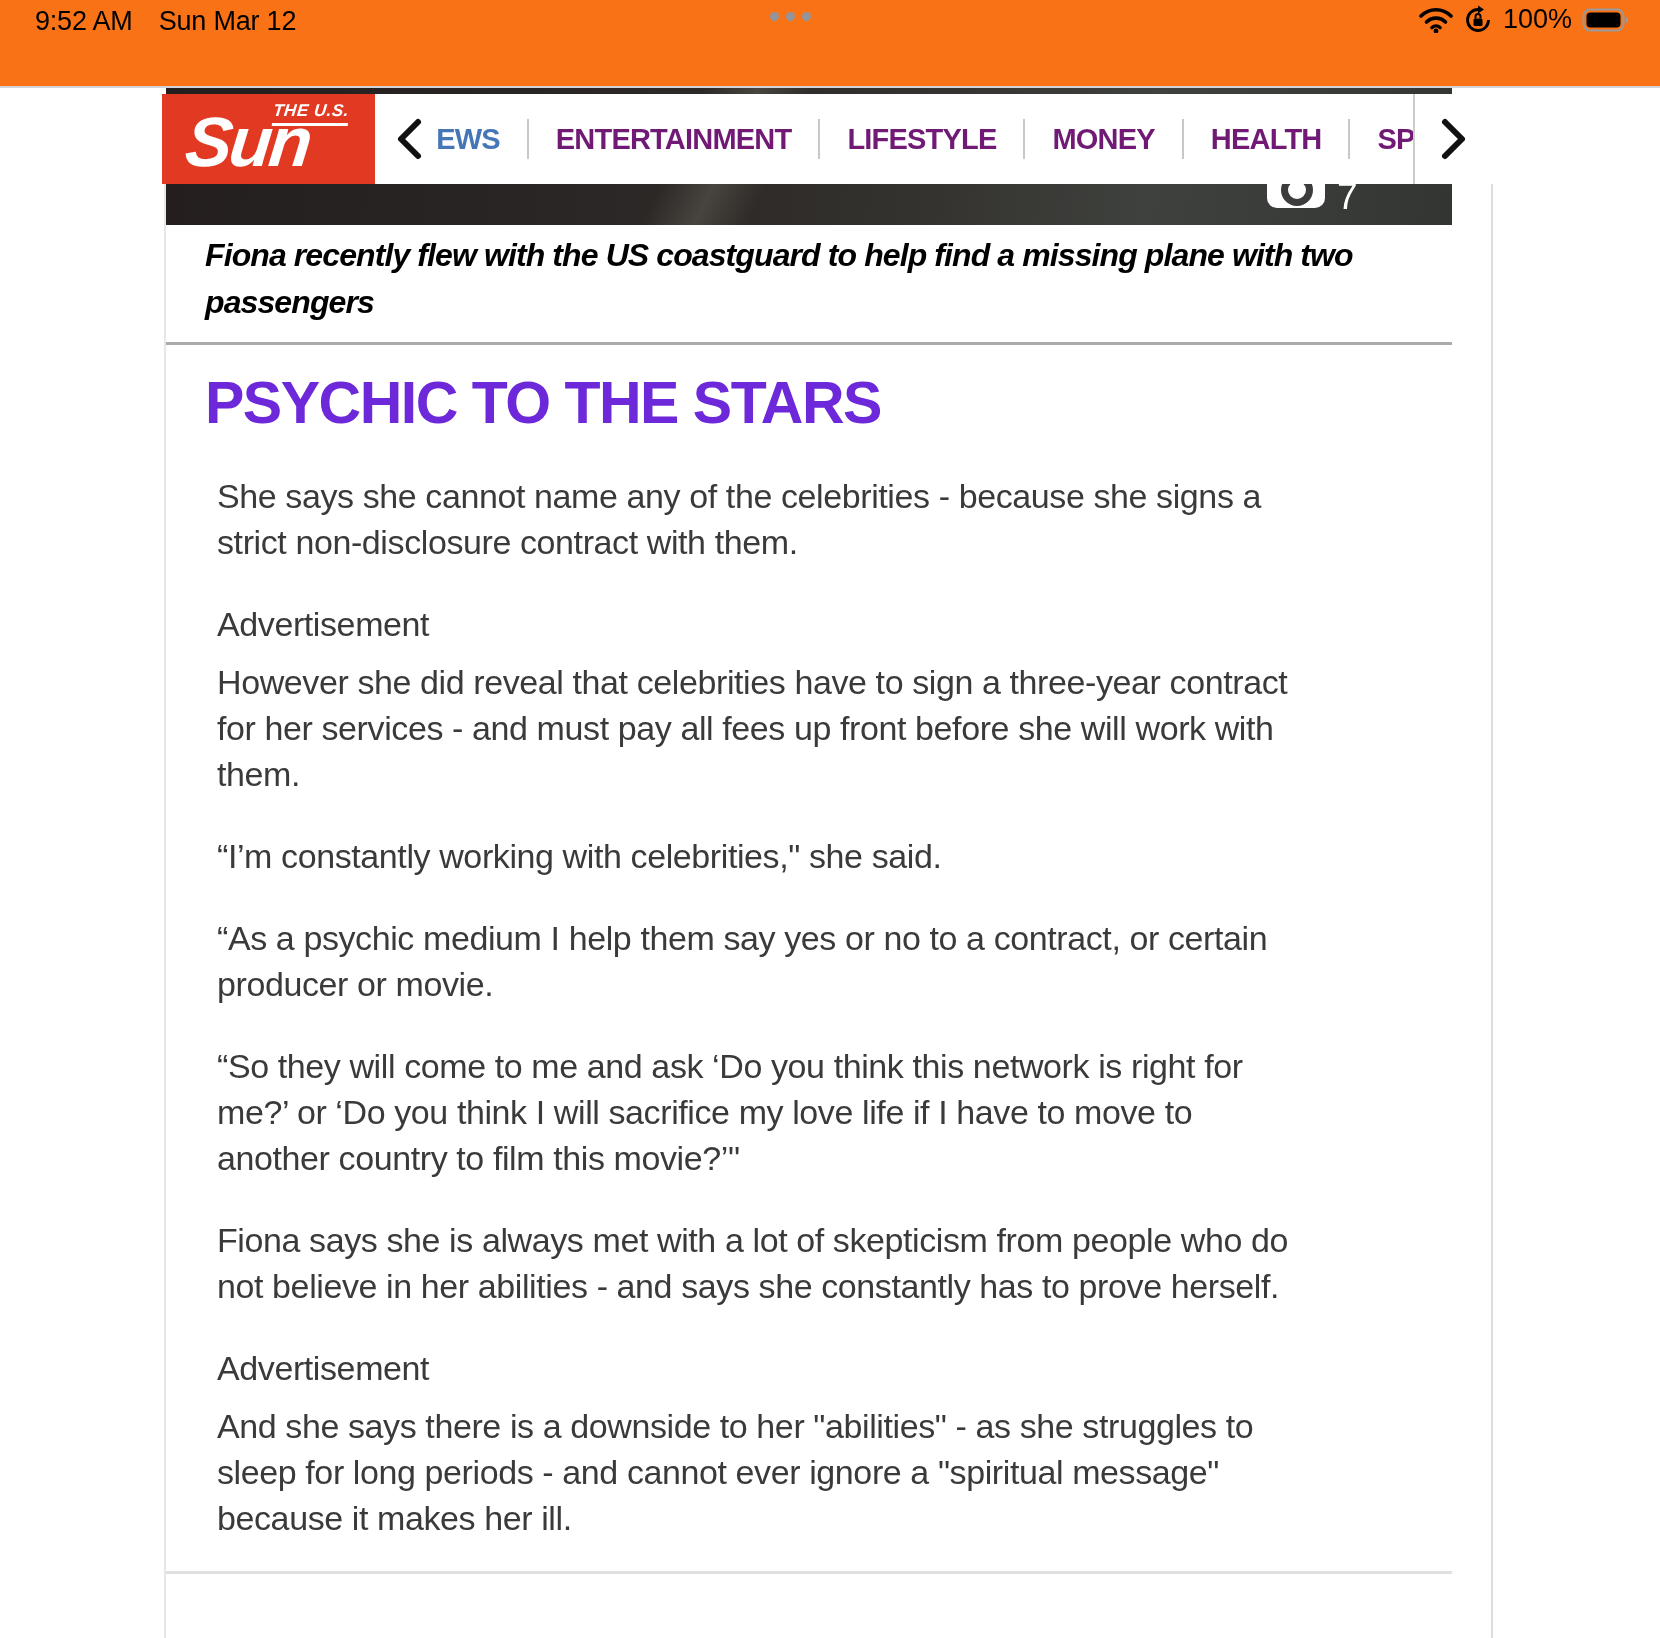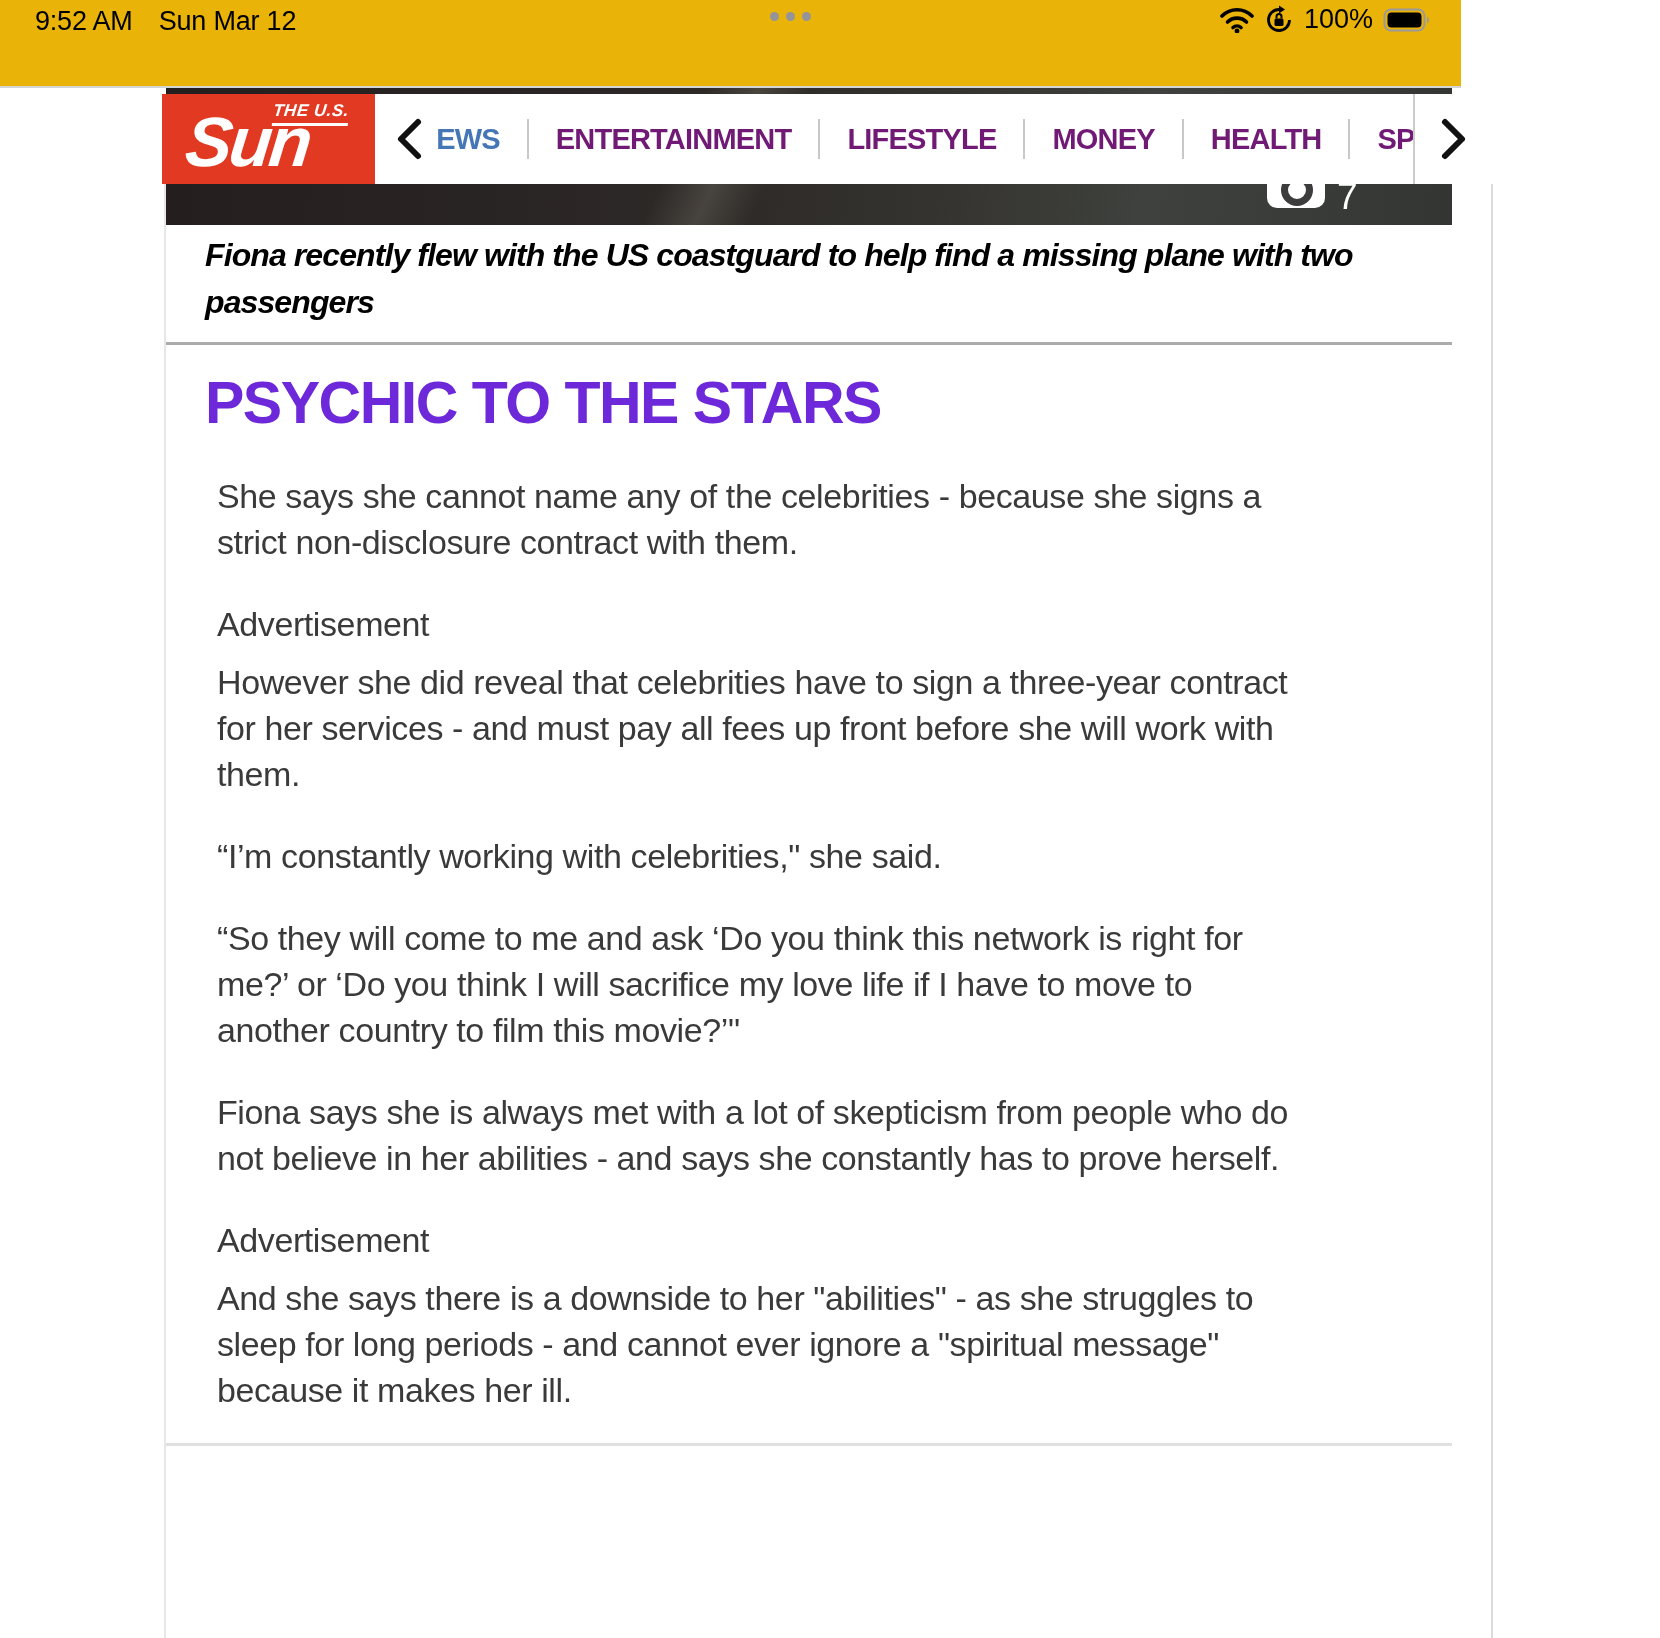--- a/index.html
+++ b/index.html
@@ -1,19 +1,19 @@
 <!DOCTYPE html>
 <html><head>
 <meta charset="utf-8">
 <style>
   html,body{margin:0;padding:0;width:1660px;height:1638px;background:#fff;overflow:hidden;
     font-family:"Liberation Sans",sans-serif;-webkit-font-smoothing:antialiased;}
 
   
-  .chrome{position:absolute;top:0;left:0;width:1461px;height:86px;background:#eab308;
+  .chrome{position:absolute;top:0;left:0;width:1660px;height:86px;background:#f97316;
     border-bottom:2px solid #d4d4d4;z-index:40;}
   .status-left{position:absolute;top:6px;left:35px;font-size:27px;color:#000;letter-spacing:-0.2px;display:flex;gap:26px;}
   .status-dots{position:absolute;top:12px;left:770px;display:flex;gap:7px;}
   .status-dots span{width:9px;height:9px;border-radius:50%;background:#94949a;display:block;}
   .status-right{position:absolute;top:4px;right:30px;display:flex;align-items:center;gap:10px;font-size:27px;color:#000;}
   .urlrow{position:absolute;top:40px;left:0;width:1660px;display:flex;justify-content:center;align-items:center;gap:7px;}
   .url-text{font-size:30px;color:#1b1b1b;letter-spacing:-0.2px;}
 
   
   .page{position:absolute;top:86px;left:0;width:1660px;height:1552px;background:#fff;}
@@ -164,20 +164,24 @@
       <p>However she did reveal that celebrities have to sign a three-year contract
 for her services - and must pay all fees up front before she will work with
 them.</p>
     </div>
 
 
     <div class="block">
       <p>“I’m constantly working with celebrities," she said.</p>
     </div>
 
+    <div class="block">
+      <p>“As a psychic medium I help them say yes or no to a contract, or certain
+producer or movie.</p>
+    </div>
 
     <div class="block">
       <p>“So they will come to me and ask ‘Do you think this network is right for
 me?’ or ‘Do you think I will sacrifice my love life if I have to move to
 another country to film this movie?’"</p>
     </div>
 
     <div class="block">
       <p>Fiona says she is always met with a lot of skepticism from people who do
 not believe in her abilities - and says she constantly has to prove herself.</p>

